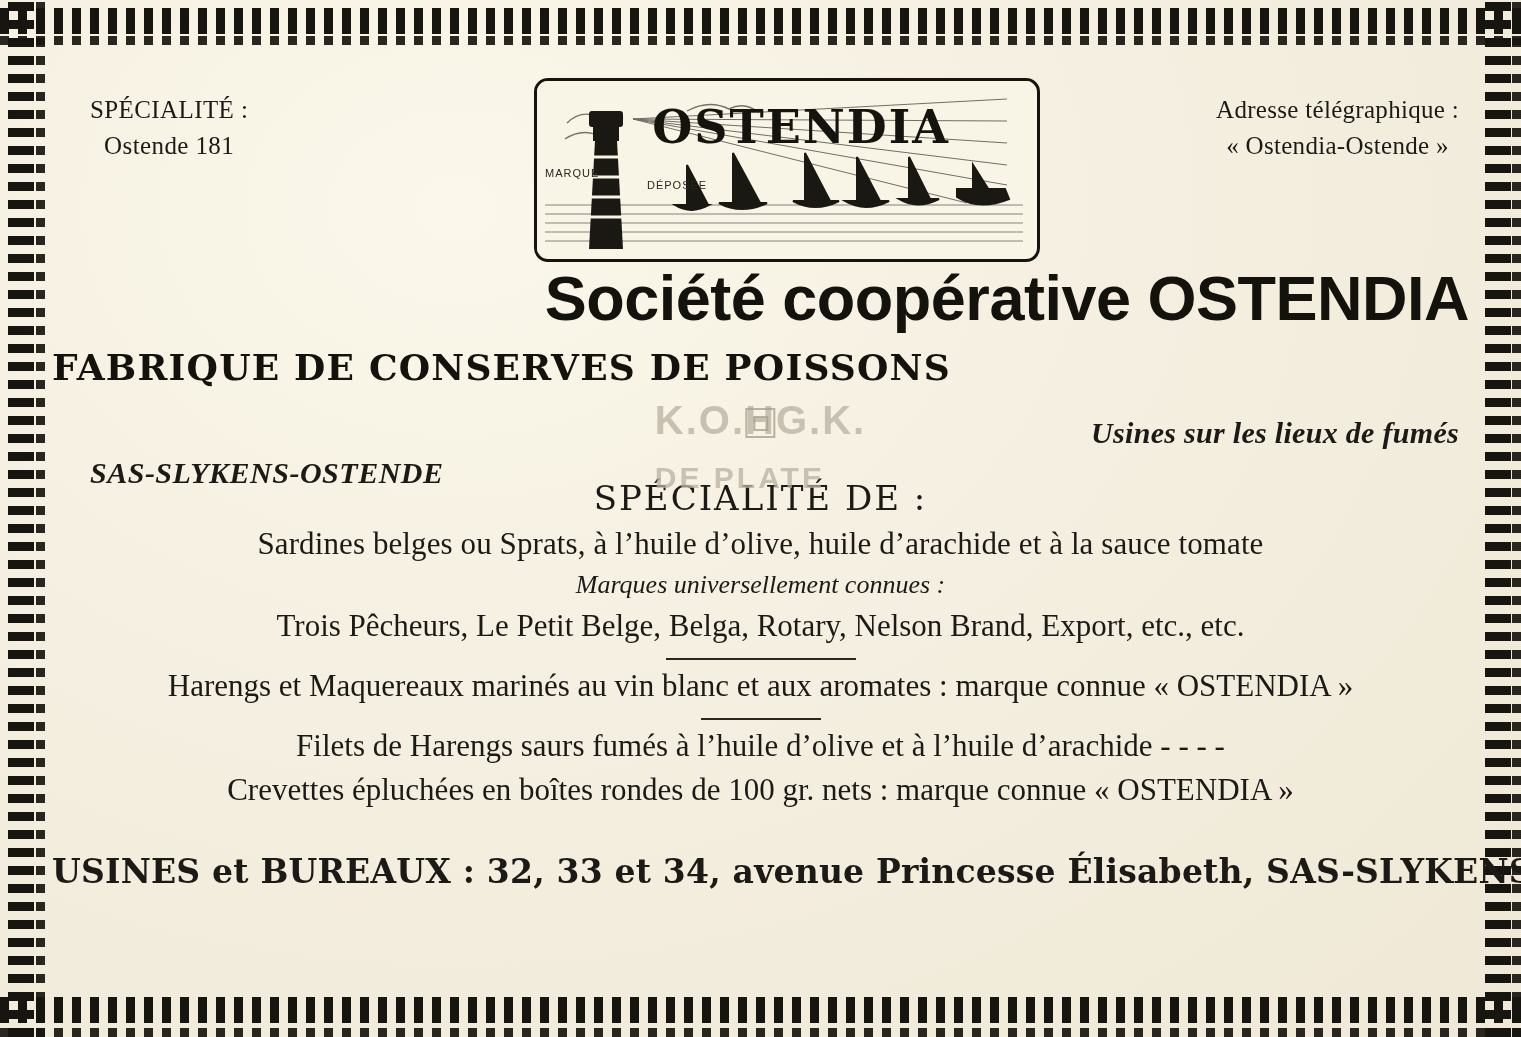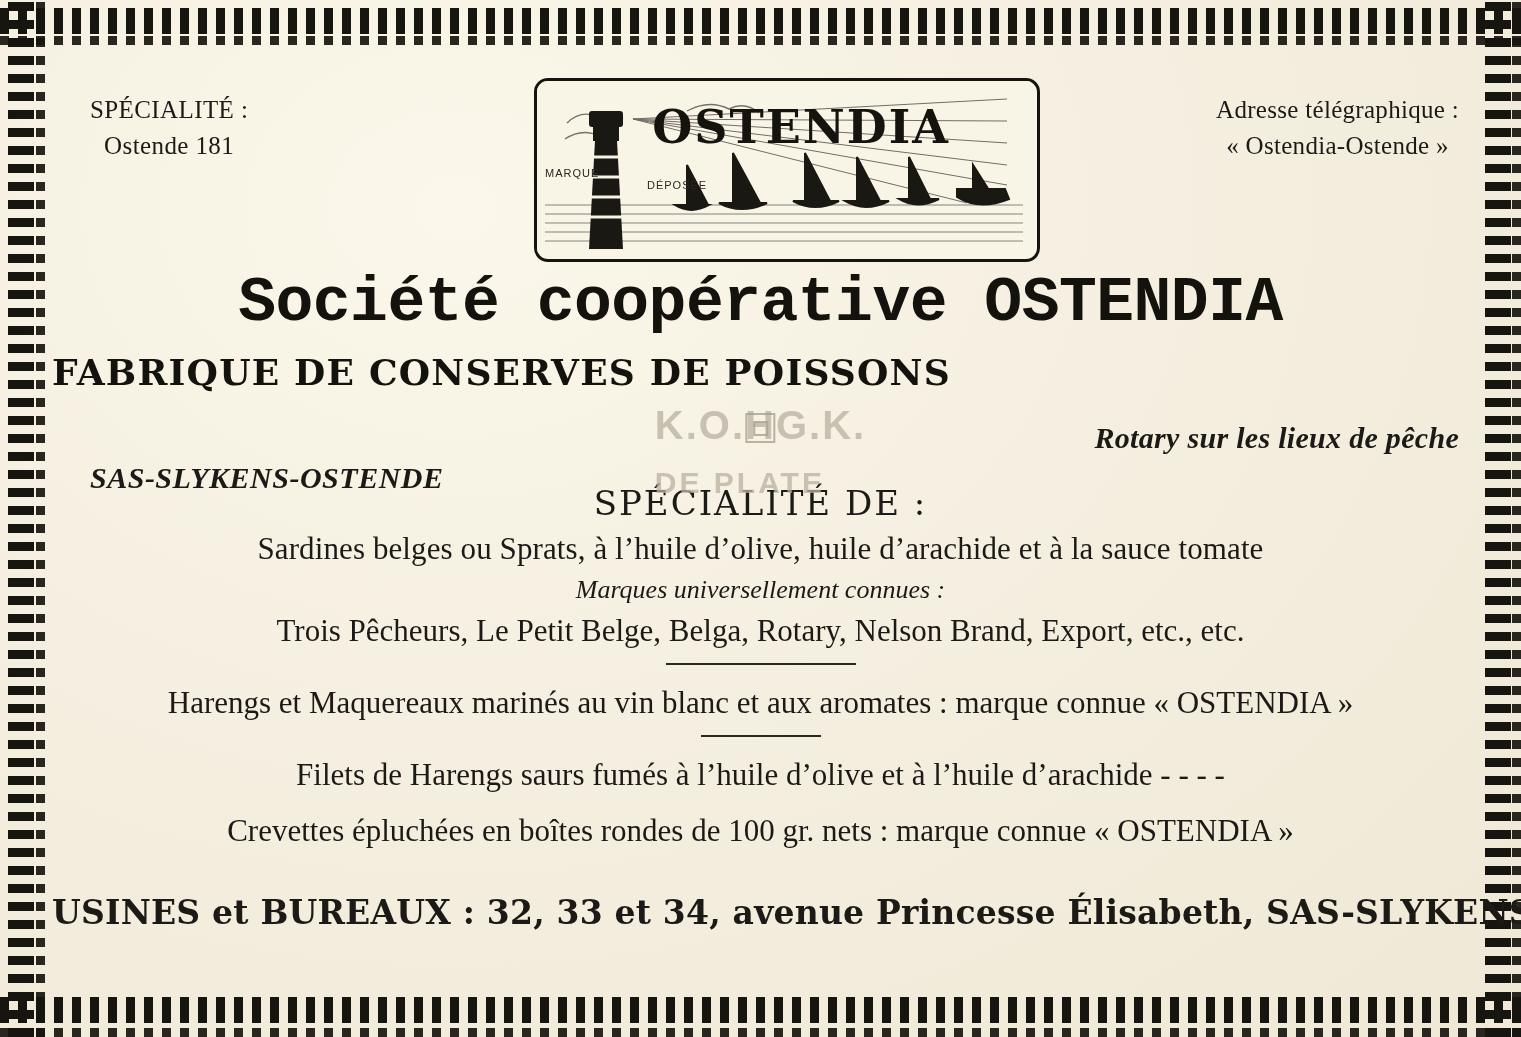--- a/index.html
+++ b/index.html
@@ -139,26 +139,26 @@
     left: 110px;
     bottom: 68px;
     font-size: 11px;
     letter-spacing: 1px;
     color: #2a2720;
     font-family: "Liberation Sans", sans-serif;
   }
 
   
   .company {
-    text-align: center;
-    font-family: Liberation Mono, monospace;
+    text-align: right;
+    font-family: Liberation Sans, sans-serif;
     font-weight: bold;
     font-size: 63px;
     letter-spacing: -0.5px;
-    margin-top: 16px;
+    margin-top: 10px;
     color: #14120d;
     white-space: nowrap;
   }
   .subtitle {
     text-align: left;
     font-family: "DejaVu Serif", serif;
     font-weight: bold;
     font-size: 36px;
     letter-spacing: 1.2px;
     margin-top: 12px;
@@ -256,21 +256,21 @@
     width: 190px;
     height: 2px;
     background: #2a2720;
     margin: 14px auto 0 auto;
   }
   .rule.short { width: 120px; }
 
   .line-prod {
     text-align: center;
     font-size: 31px;
-    margin-top: 20px;
+    margin-top: 8px;
   }
 
   .footer {
     margin-top: 44px;
     text-align: center;
     font-family: "DejaVu Serif", serif;
     font-weight: bold;
     font-size: 33px;
     letter-spacing: 0.2px;
     white-space: nowrap;
@@ -368,21 +368,21 @@
     <div class="company">Société coopérative OSTENDIA</div>
     <div class="subtitle">FABRIQUE DE CONSERVES DE POISSONS</div>
 
     <div class="row-places">
       <div class="place-left">SAS-SLYKENS-OSTENDE</div>
       <div class="watermark">
         <div class="w1">K.O.HG.K.</div>
         <div class="wm-logo"></div>
         <div class="w2">DE PLATE</div>
       </div>
-      <div class="place-right">Rotary sur les lieux de pêche</div>
+      <div class="place-right">Usines sur les lieux de fumés</div>
     </div>
 
     <div class="spec-title">SPÉCIALITÉ DE :</div>
     <div class="line-main">Sardines belges ou Sprats, à l’huile d’olive, huile d’arachide et à la sauce tomate</div>
     <div class="line-italic">Marques universellement connues :</div>
     <div class="line-brands">Trois Pêcheurs, Le Petit Belge, Belga, Rotary, Nelson Brand, Export, etc., etc.</div>
 
     <div class="rule"></div>
     <div class="line-prod">Harengs et Maquereaux marinés au vin blanc et aux aromates : marque connue « OSTENDIA »</div>
 

